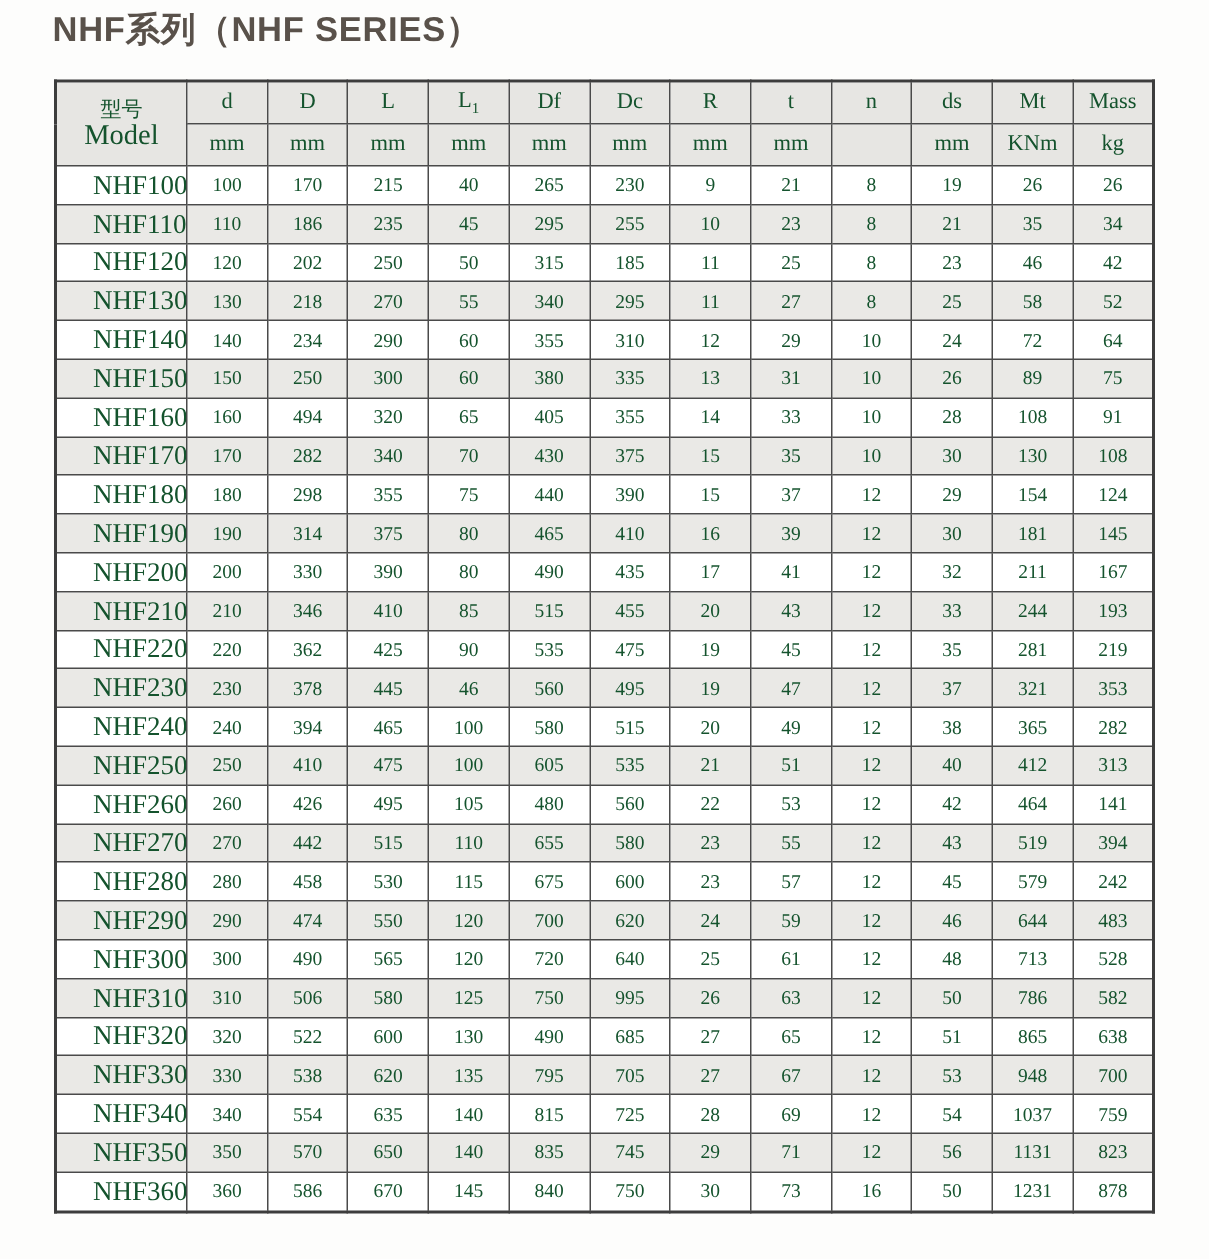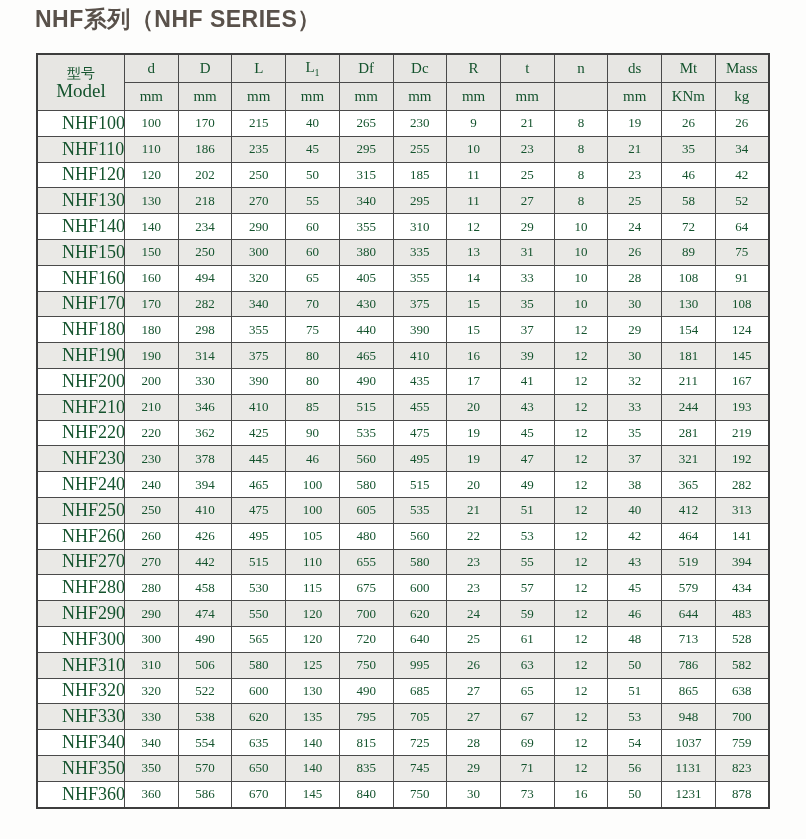--- a/index.html
+++ b/index.html
@@ -311,21 +311,21 @@
           <td>378</td>
           <td>445</td>
           <td>46</td>
           <td>560</td>
           <td>495</td>
           <td>19</td>
           <td>47</td>
           <td>12</td>
           <td>37</td>
           <td>321</td>
-          <td>192</td>
+          <td>353</td>
         </tr>
         <tr>
           <td class="cell-model">NHF240</td>
           <td>240</td>
           <td>394</td>
           <td>465</td>
           <td>100</td>
           <td>580</td>
           <td>515</td>
           <td>20</td>
@@ -386,21 +386,21 @@
           <td>458</td>
           <td>530</td>
           <td>115</td>
           <td>675</td>
           <td>600</td>
           <td>23</td>
           <td>57</td>
           <td>12</td>
           <td>45</td>
           <td>579</td>
-          <td>434</td>
+          <td>242</td>
         </tr>
         <tr>
           <td class="cell-model">NHF290</td>
           <td>290</td>
           <td>474</td>
           <td>550</td>
           <td>120</td>
           <td>700</td>
           <td>620</td>
           <td>24</td>

